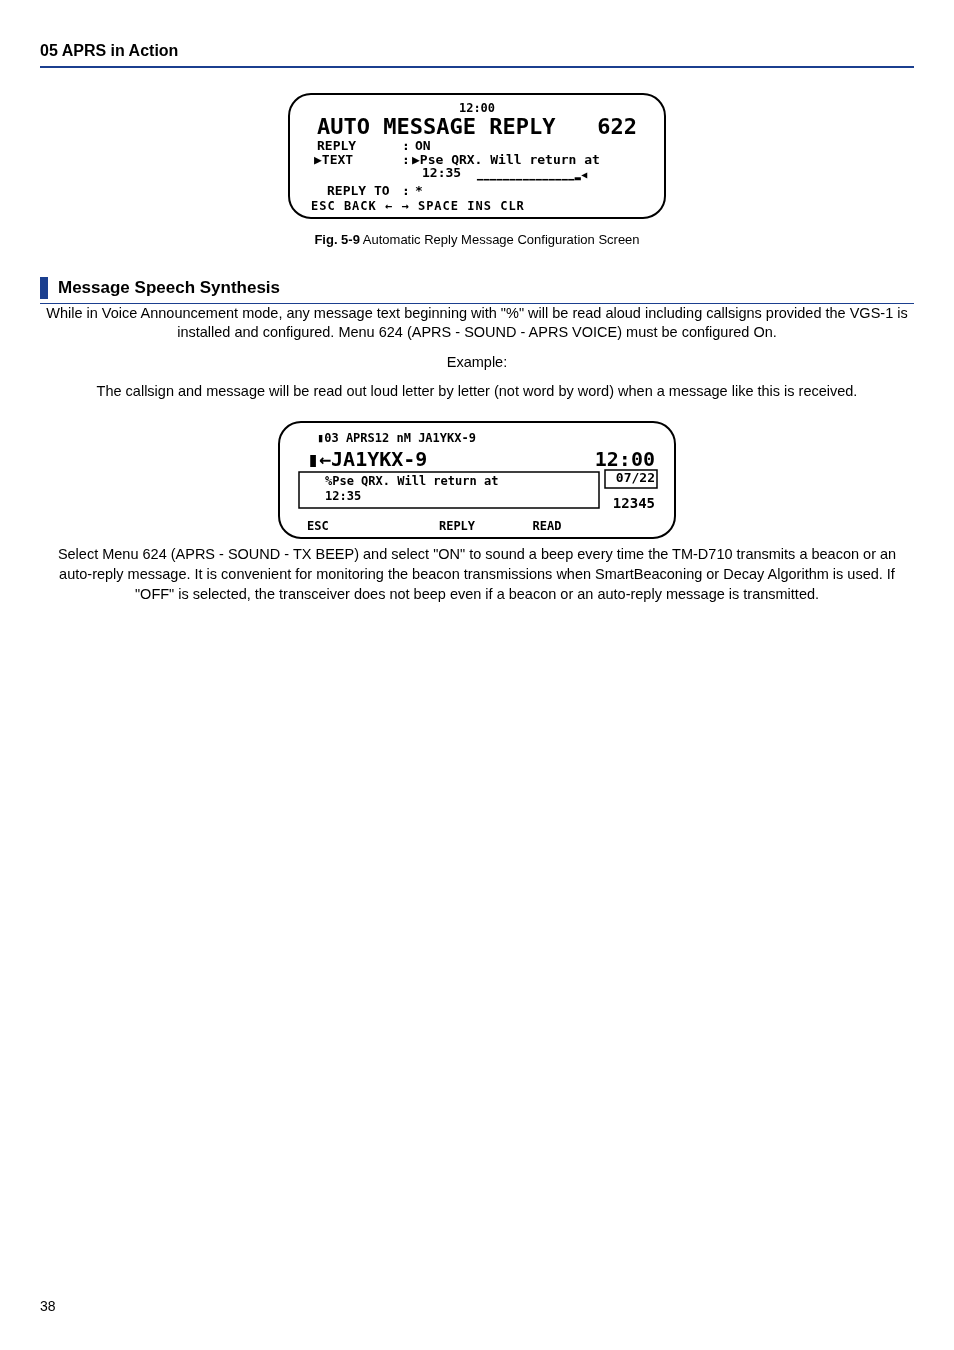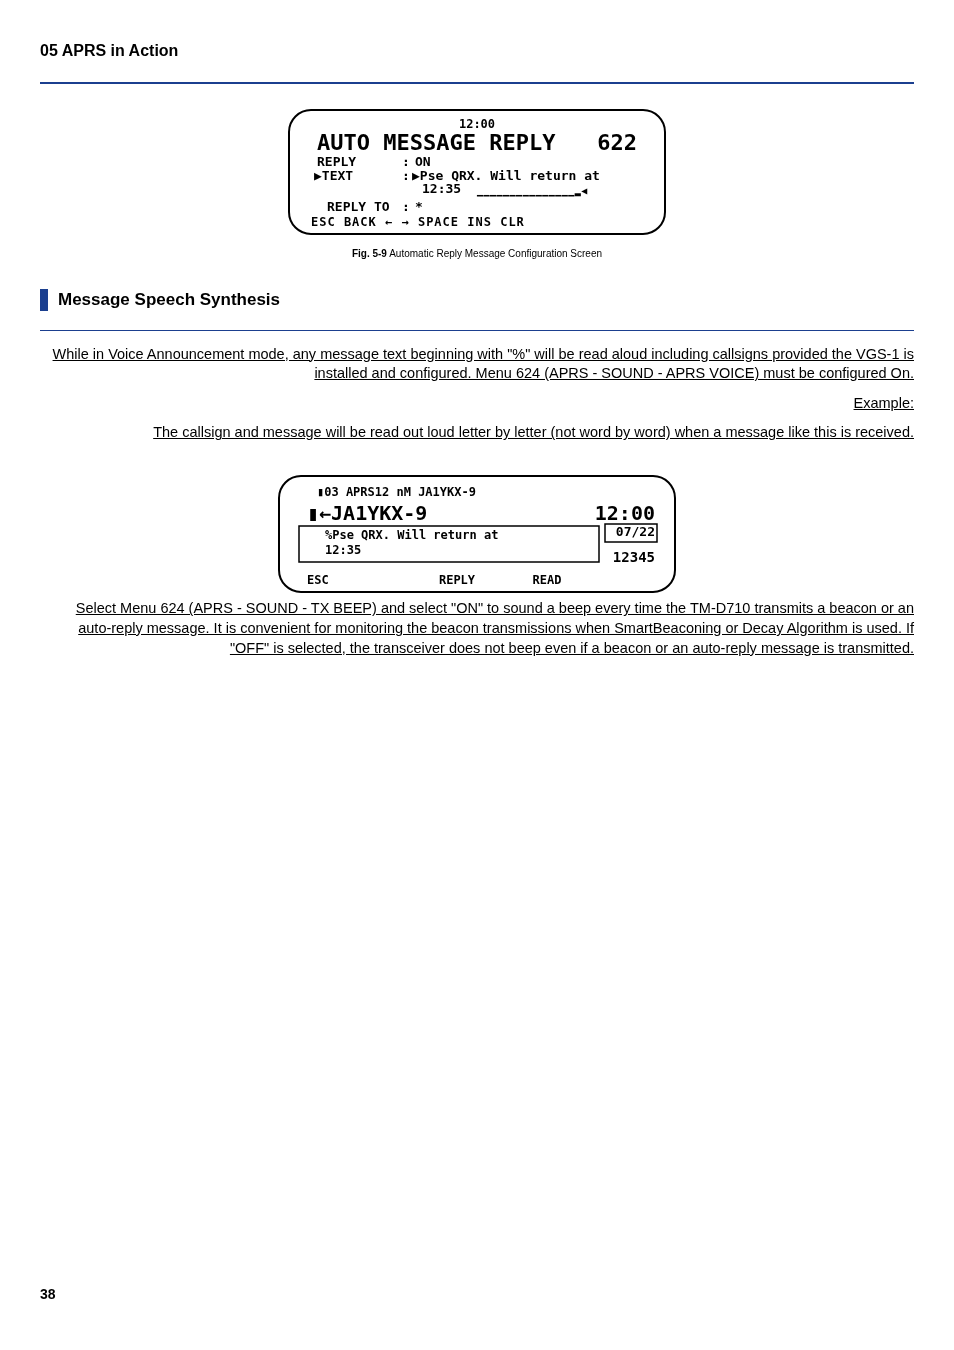--- a/index.html
+++ b/index.html
@@ -14,72 +14,70 @@
   .page {
     width: 954px;
     height: 1350px;
     box-sizing: border-box;
     padding: 40px 40px 0 40px;
     position: relative;
   }
   .page-header {
     font-weight: bold;
     font-size: 16px;
-    padding-bottom: 20px;
+    padding-bottom: 4px;
   }
   .page-rule {
     height: 2px;
     background: #1b3f8f;
     margin: 0 0 24px 0;
   }
   .figure-wrap {
     margin: 0 auto;
     text-align: center;
   }
   .lcd-fig {
     display: inline-block;
     margin: 0 auto;
   }
   svg.lcd { display: block; margin: 0 auto; }
   .fig-caption {
-    font-size: 10px;
+    font-size: 13px;
     text-align: center;
     margin-top: 6px;
     margin-bottom: 28px;
   }
   .fig-caption .figlabel { font-weight: bold; }
   .section-head {
     display: flex;
     align-items: center;
     border-bottom: 1.5px solid #1b3f8f;
-    padding-bottom: 18px;
-    margin-bottom: 14px;
+    padding-bottom: 3px;
+    margin-bottom: 0;
   }
   .section-bar {
     width: 8px;
     height: 22px;
     background: #1b3f8f;
     margin-right: 10px;
     flex-shrink: 0;
   }
   .section-title {
     font-weight: bold;
     font-size: 17px;
   }
   p.body {
     margin: 0 0 10px 0;
-    text-align: right;
-    text-decoration: underline;
+    text-align: center;
   }
   .page-number {
     position: absolute;
     left: 40px;
-    bottom: 46px;
+    bottom: 34px;
     font-size: 14px;
-    font-weight: bold;
   }
 </style>
 </head>
 <body>
 
 <div class="page">
 
   <div class="page-header">05  APRS in Action</div>
   <div class="page-rule"></div>
 
@@ -114,21 +112,21 @@
     </div>
   </div>
 
   <div class="section-head">
     <div class="section-bar"></div>
     <div class="section-title">Message Speech Synthesis</div>
   </div>
 
   <p class="body">While in Voice Announcement mode, any message text beginning with "%" will be read aloud including callsigns provided the VGS-1 is installed and configured.  Menu 624 (APRS - SOUND - APRS VOICE) must be configured On.</p>
   <p class="body">Example:</p>
-  <p class="body" style="margin-bottom:31px">The callsign and message will be read out loud letter by letter (not word by word) when a message like this is received.</p>
+  <p class="body" style="margin-bottom:18px">The callsign and message will be read out loud letter by letter (not word by word) when a message like this is received.</p>
 
   <div class="figure-wrap">
     <div class="lcd-fig">
       <svg class="lcd" width="400" height="120" viewBox="0 0 400 120">
         <rect x="2" y="2" width="396" height="116" rx="22" ry="22" fill="none" stroke="#000" stroke-width="2"></rect>
         <text x="40" y="22" font-family="monospace" font-size="12" font-weight="bold">▮03 APRS12   nM JA1YKX-9</text>
 
         <text x="30" y="46" font-family="monospace" font-size="20" font-weight="900">▮←JA1YKX-9</text>
         <text x="378" y="46" text-anchor="end" font-family="monospace" font-size="20" font-weight="900">12:00</text>
 

